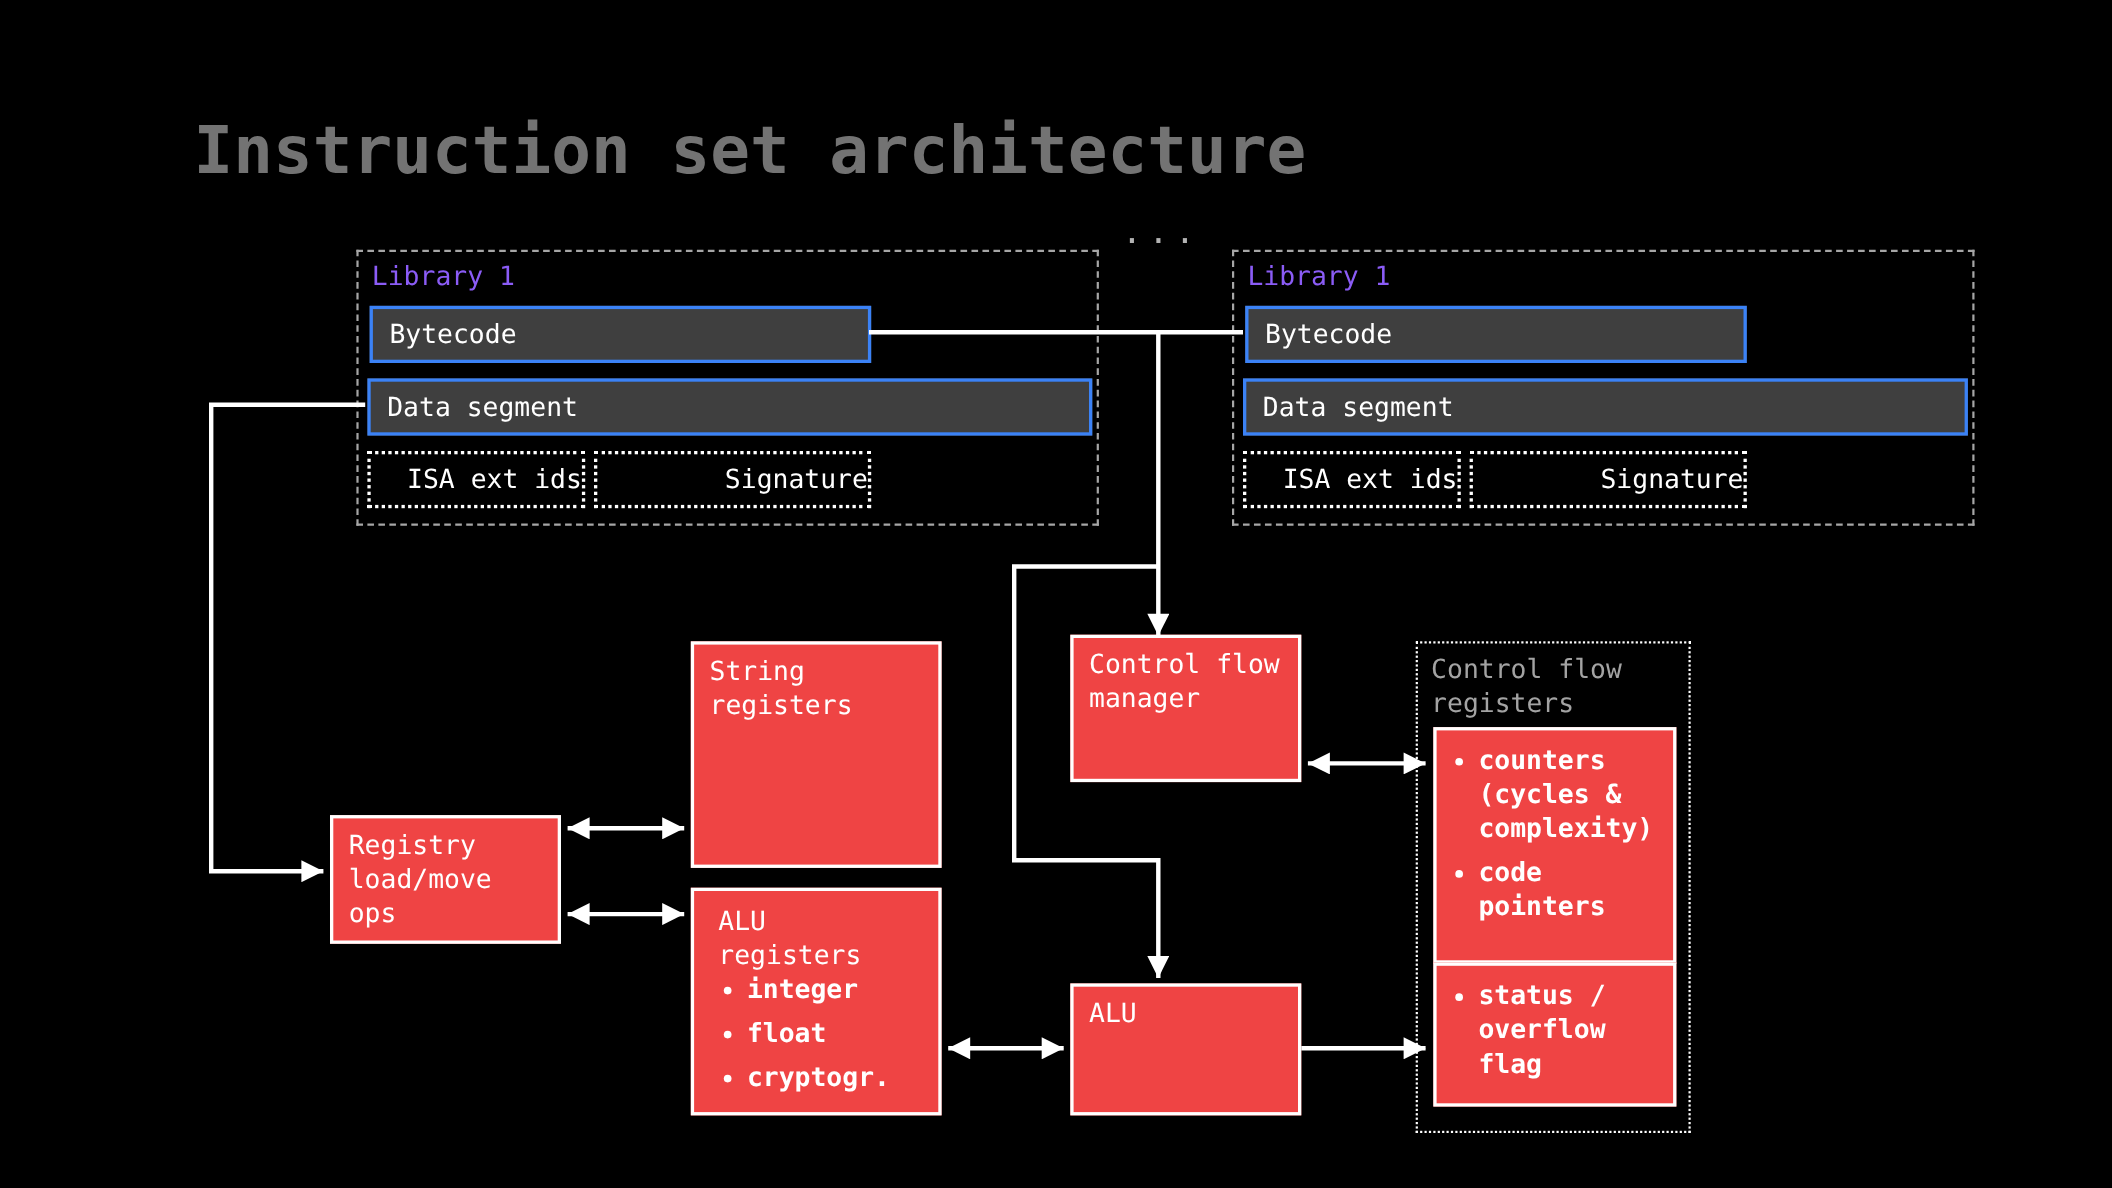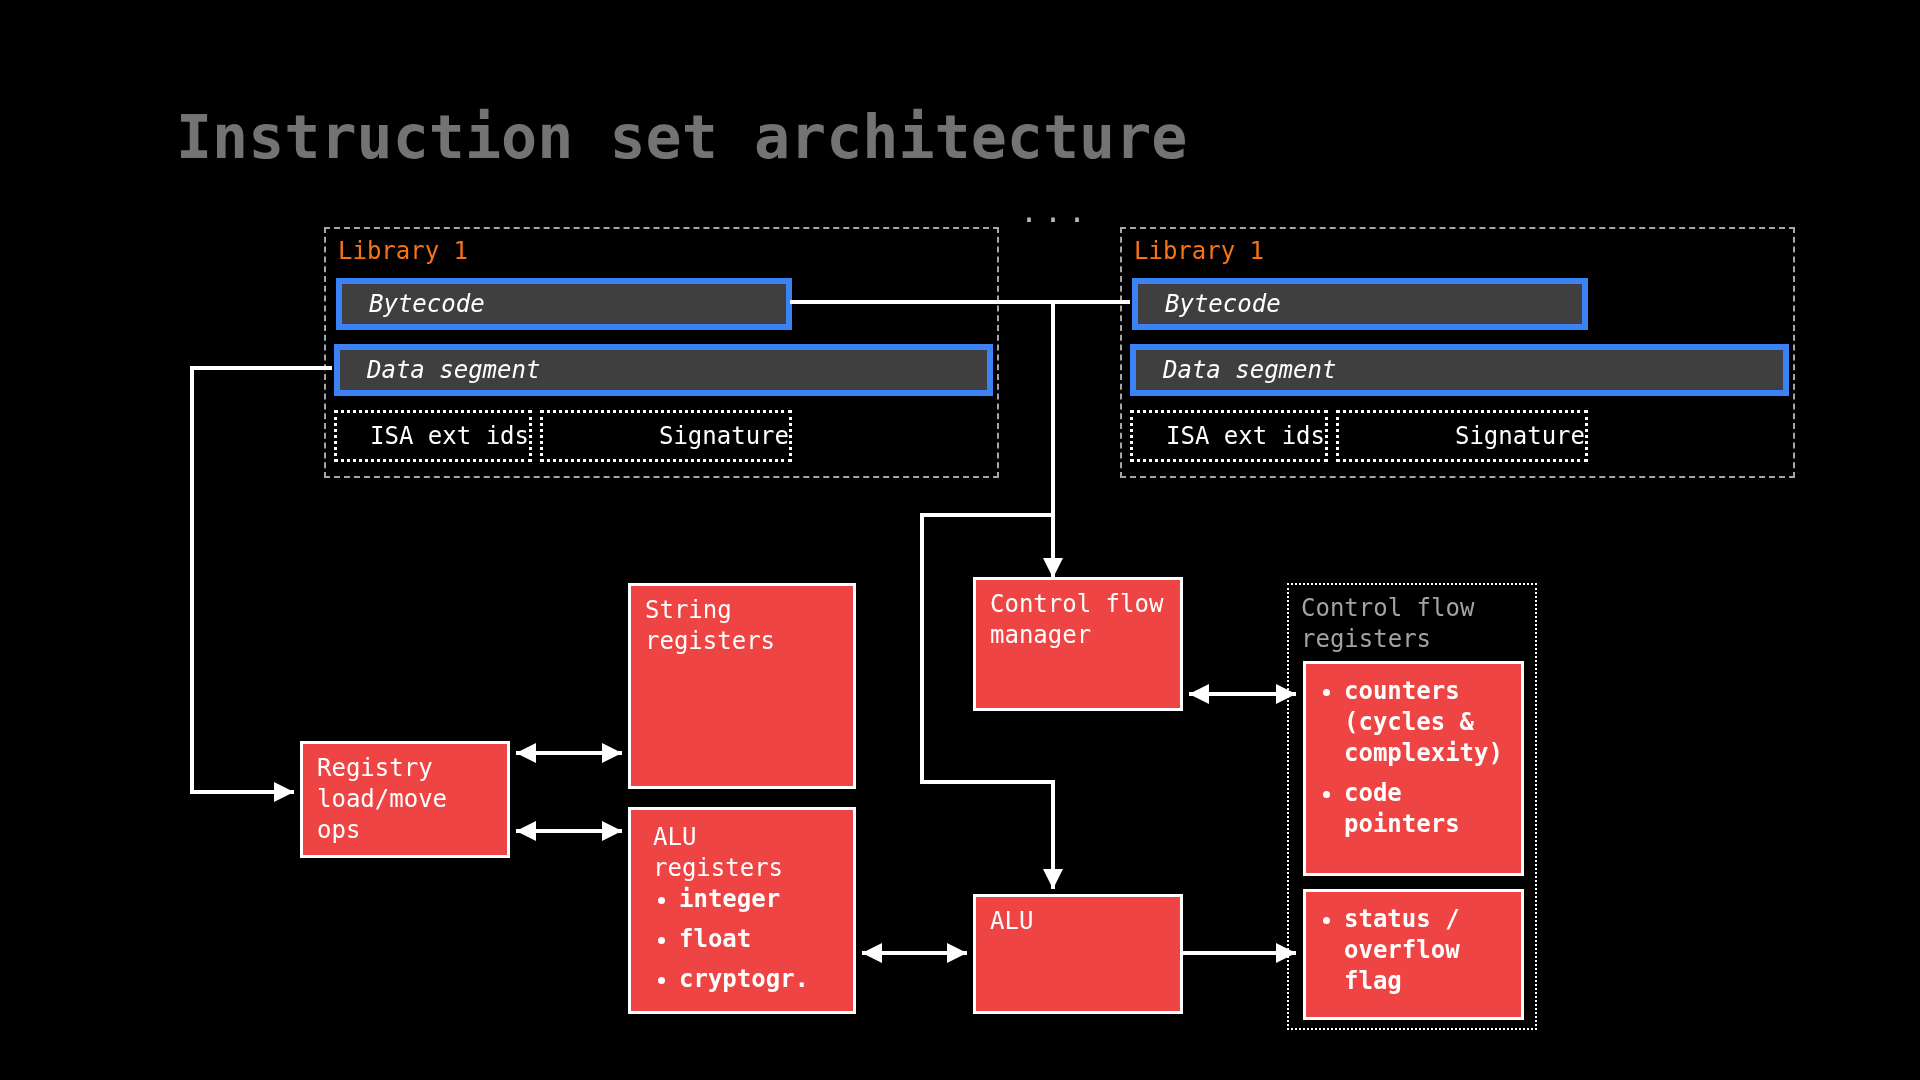--- a/index.html
+++ b/index.html
@@ -7,25 +7,25 @@
   .stage{
     position:relative;width:1920px;height:1080px;background:#000;overflow:hidden;
     font-family:"DejaVu Sans Mono","Liberation Mono",monospace;color:#ffffff;
   }
   .title{
     position:absolute;left:176px;top:102px;font-size:60px;font-weight:bold;
     letter-spacing:0;white-space:nowrap;color:#737373;
   }
   
   .lib{position:absolute;width:675px;height:251px;border:2px dashed #a6a6a6;}
-  .lib-label{position:absolute;left:12px;top:8px;font-size:24px;color:#f97316;white-space:nowrap;}
+  .lib-label{position:absolute;left:12px;top:8px;font-size:24px;color:#8b5cf6;white-space:nowrap;}
   
   .bar{
-    position:absolute;height:52px;background:#3f3f3f;border:6px solid #3b82f6;
-    display:flex;align-items:center;padding:0 27px;font-size:24px;white-space:nowrap;font-style:italic;
+    position:absolute;height:52px;background:#3f3f3f;border:3px solid #3b82f6;
+    display:flex;align-items:center;padding:0 15px;font-size:24px;white-space:nowrap;
   }
   
   .slot{
     position:absolute;height:52px;background:transparent;border:3px dotted #ffffff;
     display:flex;align-items:center;justify-content:flex-end;font-size:24px;white-space:nowrap;
   }
   
   .panel{
     position:absolute;background:#ef4444;border:3px solid #ffffff;
     padding:9px 14px;font-size:24px;line-height:31px;
@@ -113,21 +113,21 @@
   </div>
 
   <div class="dotted-wrap" style="left:1287px;top:583px;width:250px;height:447px;">
     <div class="wrap-label">Control flow registers</div>
     <div class="panel" style="left:14px;top:76px;width:221px;height:215px;padding:12px 12px;">
       <ul class="bullets" style="margin-top:0;">
         <li>counters (cycles &amp; complexity)</li>
         <li>code pointers</li>
       </ul>
     </div>
-    <div class="panel" style="left:14px;top:304px;width:221px;height:131px;padding:12px 12px;">
+    <div class="panel" style="left:14px;top:290px;width:221px;height:131px;padding:12px 12px;">
       <ul class="bullets" style="margin-top:0;">
         <li>status / overflow flag</li>
       </ul>
     </div>
   </div>
 
   <svg class="arrows" width="1920" height="1080" viewBox="0 0 1920 1080">
     <defs>
       <marker id="ah" viewBox="0 0 10 10" refX="10" refY="5" markerWidth="5.5" markerHeight="5" orient="auto-start-reverse">
         <path d="M0 0 L10 5 L0 10 Z" style="fill:#ffffff;stroke:none;"></path>

